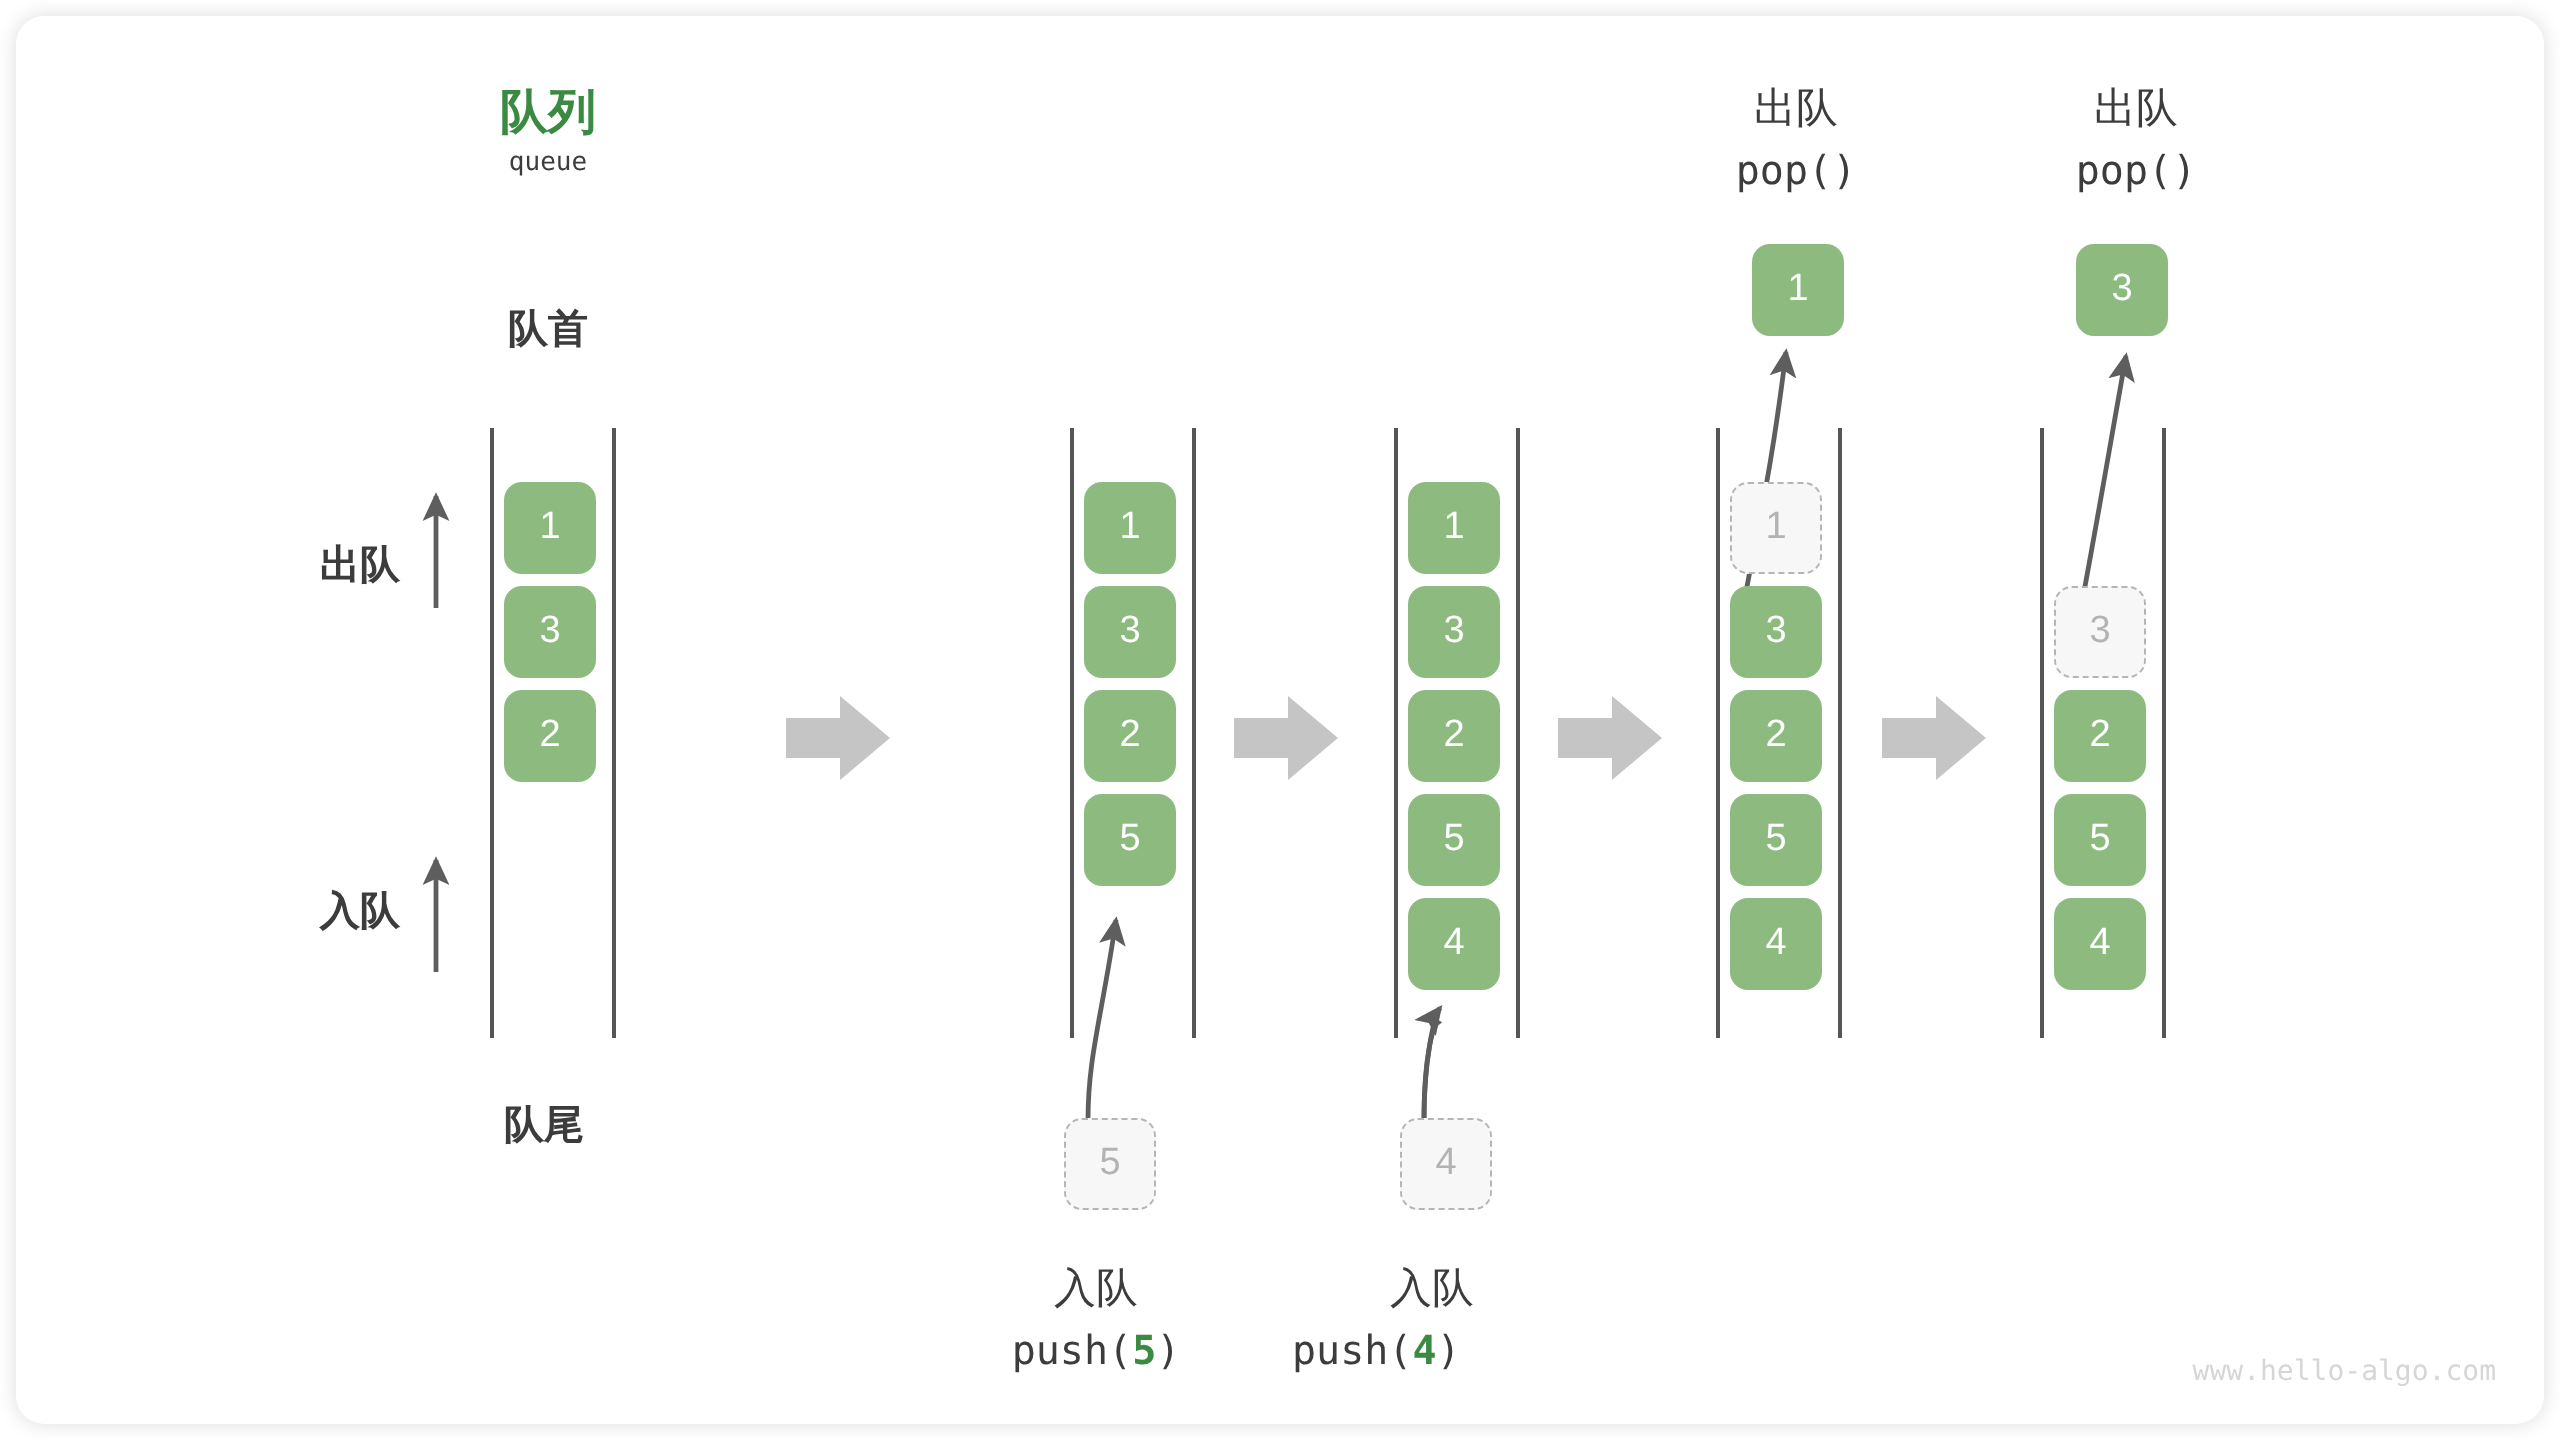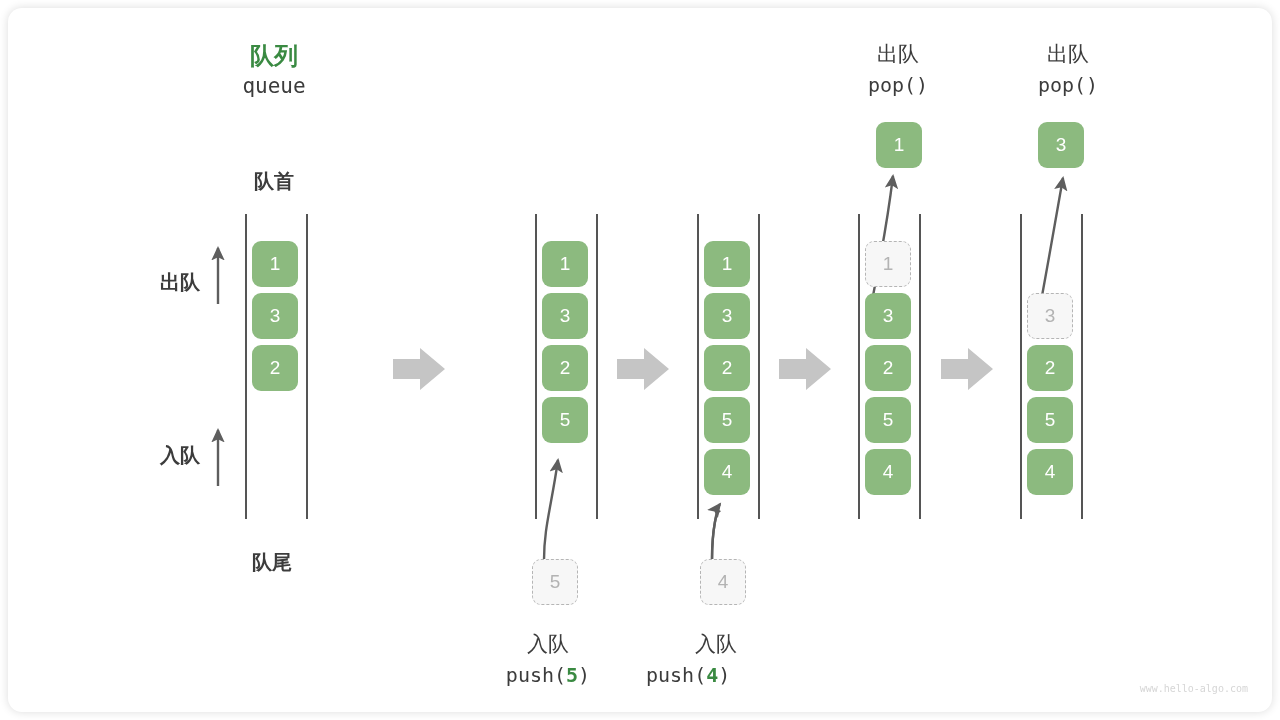--- a/index.html
+++ b/index.html
@@ -30,21 +30,21 @@
   .title-cn {
     font-family: "Liberation Sans", sans-serif;
     font-weight: bold;
     font-size: 24px;
     color: #3a8a42;
     text-align: center;
     white-space: nowrap;
   }
   .title-en {
     font-family: "DejaVu Sans Mono", monospace;
-    font-size: 21px;
+    font-size: 13px;
     color: #3c3c3c;
     text-align: center;
     white-space: nowrap;
   }
   .label-cn {
     font-family: "Liberation Sans", sans-serif;
     font-weight: bold;
     font-size: 20px;
     color: #3c3c3c;
     text-align: center;
@@ -60,21 +60,21 @@
   .op-code {
     font-family: "DejaVu Sans Mono", monospace;
     font-size: 20px;
     color: #3c3c3c;
     text-align: center;
     white-space: nowrap;
   }
   .op-code .val { color: #3a8a42; font-weight: bold; }
   .watermark {
     font-family: "DejaVu Sans Mono", monospace;
-    font-size: 10px;
+    font-size: 14px;
     color: #d6d6d6;
     white-space: nowrap;
     margin-top: 28px;
   }
 
   
   .rail {
     position: absolute;
     width: 1.6px;
     background: #555555;
@@ -157,21 +157,21 @@
       <path d="M771,351 L798,351 L798,340 L823,361 L798,382 L798,371 L771,371 Z"></path>
     </g>
     <g fill="#c5c5c5">
       <path d="M933,351 L960,351 L960,340 L985,361 L960,382 L960,371 L933,371 Z"></path>
     </g>
   </svg>
 
   <div class="abs title-cn" style="left:186px; top:32px; width:160px;">队列</div>
   <div class="abs title-en" style="left:186px; top:66px; width:160px;">queue</div>
 
-  <div class="abs label-cn" style="left:206px; top:160px; width:120px;">队首</div>
+  <div class="abs label-cn" style="left:206px; top:143px; width:120px;">队首</div>
   <div class="abs label-cn" style="left:204px; top:541px; width:120px;">队尾</div>
 
   <div class="abs label-cn" style="left:132px; top:261px; width:80px;">出队</div>
   <div class="abs label-cn" style="left:132px; top:434px; width:80px;">入队</div>
 
   <div class="rail" style="left:237px; top:206px; height:305px;"></div>
   <div class="rail" style="left:298px; top:206px; height:305px;"></div>
 
   <div class="cell" style="left:244px; top:233px;">1</div>
   <div class="cell" style="left:244px; top:285px;">3</div>

